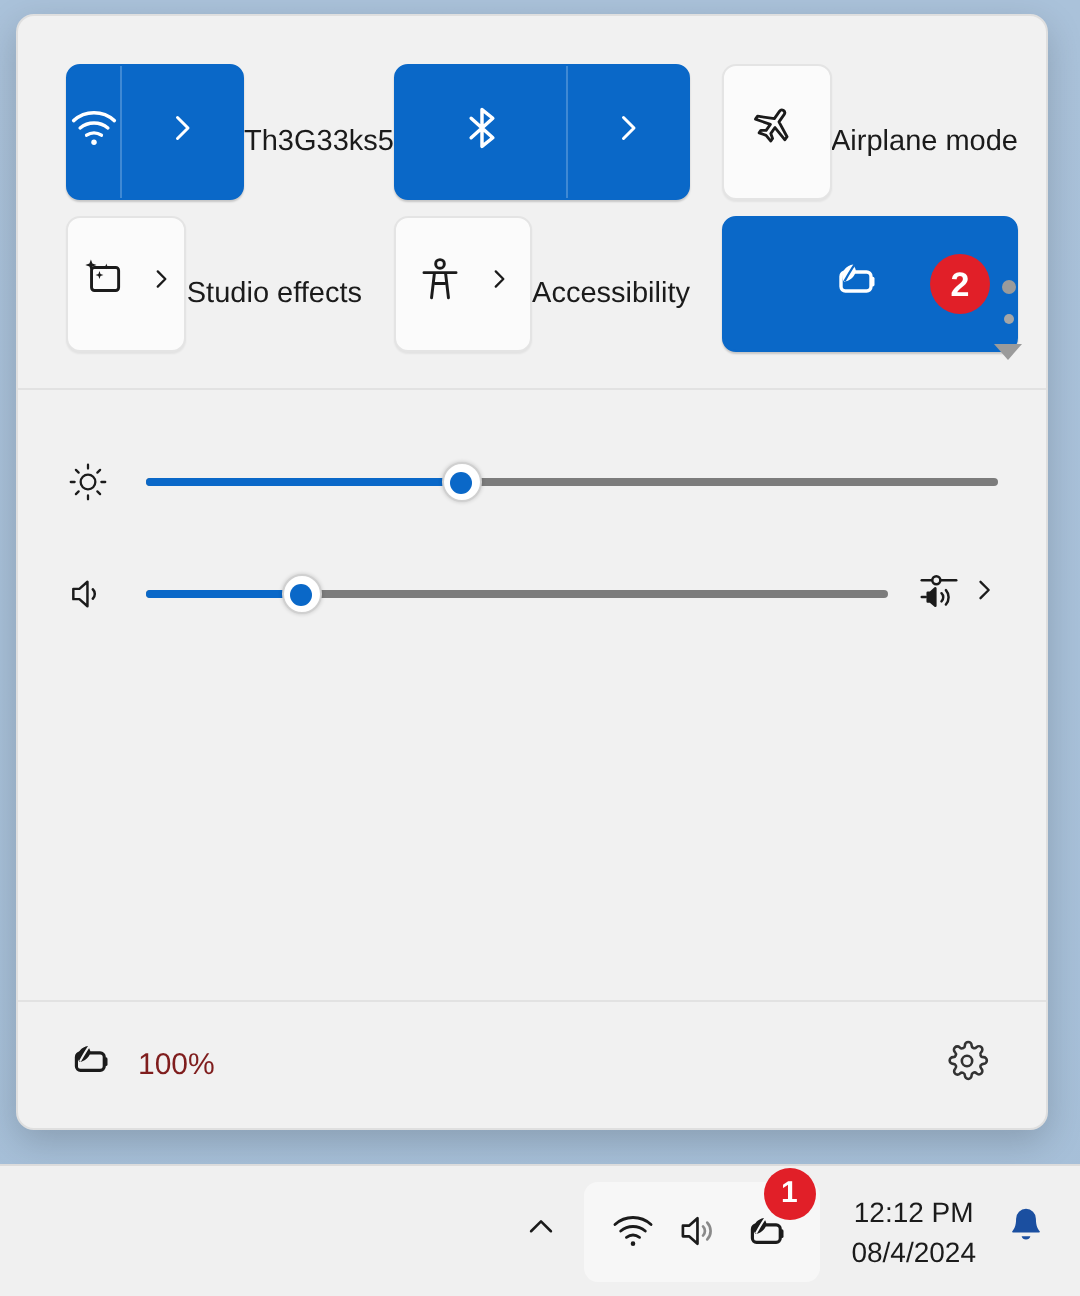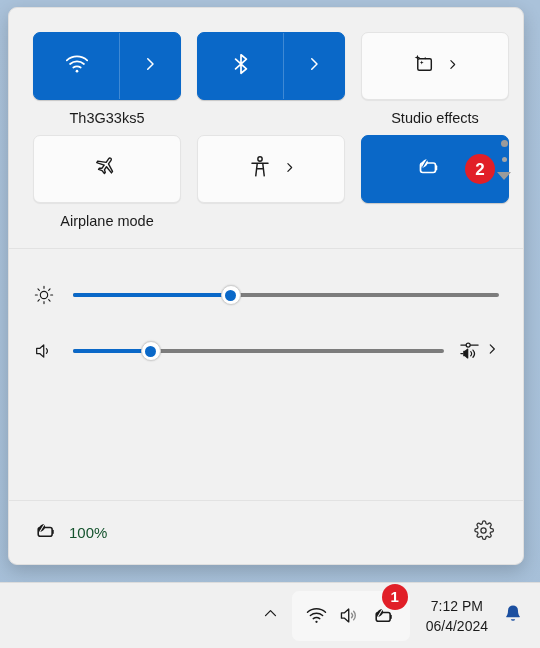--- a/index.html
+++ b/index.html
@@ -44,21 +44,21 @@
     padding: 24px 24px 10px 24px;
   }
   .tiles-grid {
     display: grid;
     grid-template-columns: repeat(3, 148px);
     column-gap: 16px;
     row-gap: 8px;
   }
   .tile-cell {
     display: flex;
-    flex-direction: column;
+    flex-direction: row;
     align-items: center;
   }
 
   .tile {
     width: 148px;
     height: 68px;
     border-radius: 7px;
     box-sizing: border-box;
     display: flex;
     align-items: stretch;
@@ -240,21 +240,21 @@
     padding: 0 24px;
     box-sizing: border-box;
   }
   .battery-status {
     display: flex;
     align-items: center;
     gap: 10px;
   }
   .battery-text {
     font-size: 15px;
-    color: #14532d;
+    color: #7f1d1d;
   }
 
   
   #taskbar {
     position: absolute;
     left: 0;
     bottom: 0;
     width: 540px;
     height: 66px;
     background: #f0f0f0;
@@ -367,48 +367,48 @@
               </svg>
             </span>
           </div>
         </div>
       </div>
 
       <div class="tile-cell">
         <div class="tile off">
           <div class="tile-inline">
             <span>
+              <svg width="26" height="26" viewBox="0 0 24 24" fill="none" stroke="#1b1b1b" stroke-width="1.3" stroke-linejoin="round" stroke-linecap="round">
+                <path d="M10.2 3.4c.8 0 1.3.6 1.3 1.4v4.1l7 3.5v1.7l-7-2v3.4l2 1.4v1.4l-3.3-.9-3.3.9v-1.4l2-1.4v-3.4l-7 2v-1.7l7-3.5V4.8c0-.8.5-1.4 1.3-1.4z" transform="rotate(35 12 12)"></path>
+              </svg>
+            </span>
+          </div>
+        </div>
+        <div class="tile-label">Airplane mode</div>
+      </div>
+
+      <div class="tile-cell">
+        <div class="tile off">
+          <div class="tile-inline">
+            <span>
               <svg width="25" height="25" viewBox="0 0 24 24" fill="none" stroke="#1b1b1b" stroke-width="1.4" stroke-linecap="round" stroke-linejoin="round">
                 <rect x="6.5" y="6.5" width="13" height="11" rx="1.4"></rect>
                 <path d="M6.2 2.6l.7 2 2 .7-2 .7-.7 2-.7-2-2-.7 2-.7z" fill="#1b1b1b" stroke="none"></path>
                 <path d="M10.3 8.2l.5 1.4 1.4.5-1.4.5-.5 1.4-.5-1.4-1.4-.5 1.4-.5z" fill="#1b1b1b" stroke="none"></path>
                 <path d="M13.6 4.6l.35 1 1 .35-1 .35-.35 1-.35-1-1-.35 1-.35z" fill="#1b1b1b" stroke="none"></path>
               </svg>
             </span>
             <span>
               <svg width="13" height="13" viewBox="0 0 24 24" fill="none" stroke="#1b1b1b" stroke-width="2.1" stroke-linecap="round" stroke-linejoin="round">
                 <polyline points="9 5 16 12 9 19"></polyline>
               </svg>
             </span>
           </div>
         </div>
         <div class="tile-label">Studio effects</div>
-      </div>
-
-      <div class="tile-cell">
-        <div class="tile off">
-          <div class="tile-inline">
-            <span>
-              <svg width="26" height="26" viewBox="0 0 24 24" fill="none" stroke="#1b1b1b" stroke-width="1.3" stroke-linejoin="round" stroke-linecap="round">
-                <path d="M10.2 3.4c.8 0 1.3.6 1.3 1.4v4.1l7 3.5v1.7l-7-2v3.4l2 1.4v1.4l-3.3-.9-3.3.9v-1.4l2-1.4v-3.4l-7 2v-1.7l7-3.5V4.8c0-.8.5-1.4 1.3-1.4z" transform="rotate(35 12 12)"></path>
-              </svg>
-            </span>
-          </div>
-        </div>
-        <div class="tile-label">Airplane mode</div>
       </div>
 
       <div class="tile-cell">
         <div class="tile off">
           <div class="tile-inline">
             <span>
               <svg width="26" height="26" viewBox="0 0 24 24" fill="none" stroke="#1b1b1b" stroke-width="1.35" stroke-linecap="round" stroke-linejoin="round">
                 <circle cx="12" cy="4.6" r="2"></circle>
                 <path d="M4.6 8.6h14.8"></path>
                 <path d="M9.4 9.1 8.1 20.2"></path>
@@ -416,20 +416,21 @@
                 <path d="M9.7 13.6h4.6"></path>
               </svg>
             </span>
             <span>
               <svg width="13" height="13" viewBox="0 0 24 24" fill="none" stroke="#1b1b1b" stroke-width="2.1" stroke-linecap="round" stroke-linejoin="round">
                 <polyline points="9 5 16 12 9 19"></polyline>
               </svg>
             </span>
           </div>
         </div>
+        <div class="tile-label">Accessibility</div>
       </div>
 
       <div class="tile-cell">
         <div class="tile on">
           <div class="tile-inline" style="justify-content:flex-start;padding-left:52px;">
             <span>
               <svg width="28" height="28" viewBox="0 0 28 28" fill="none">
                 <rect x="6.5" y="10" width="15" height="9.5" rx="2.2" stroke="#ffffff" stroke-width="1.7"></rect>
                 <path d="M22.4 13.2v3.2" stroke="#ffffff" stroke-width="1.7" stroke-linecap="round"></path>
                 <path d="M12.6 6.2c-3.4.6-5.6 3.1-5.5 6.1 0 1 .4 1.9 1 2.6 2.6-.4 4.8-2.1 5.7-4.6.2-.6.1-1.3-.1-1.9-.2-.6-.6-1.3-1.1-2.2z" fill="#ffffff"></path>
@@ -557,22 +558,22 @@
         <rect x="5.6" y="10.2" width="15" height="9.4" rx="2.2" stroke="#1b1b1b" stroke-width="1.7"></rect>
         <path d="M21.5 13.4v3" stroke="#1b1b1b" stroke-width="1.7" stroke-linecap="round"></path>
         <path d="M11.8 6.4c-3.4.6-5.6 3.1-5.5 6.1 0 1 .4 1.9 1 2.6 2.6-.4 4.8-2.1 5.7-4.6.2-.6.1-1.3-.1-1.9-.2-.6-.6-1.3-1.1-2.2z" fill="#1b1b1b"></path>
         <path d="M12.3 6.8c-1.6 2.4-2.9 4.6-4.6 7.6" stroke="#f7f7f7" stroke-width="1.1" stroke-linecap="round"></path>
       </svg>
     </div>
     <div class="tray-badge">1</div>
   </div>
 
   <div class="clock">
-    <div>7:12 PM</div>
-    <div>06/4/2024</div>
+    <div>12:12 PM</div>
+    <div>08/4/2024</div>
   </div>
 
   <div class="notif-bell">
     <span>
       <svg width="22" height="22" viewBox="0 0 24 24" fill="#1b4fa0">
         <path d="M12 2.6a5.4 5.4 0 0 0-5.4 5.4c0 4.2-1.3 5.9-2 6.7-.3.3-.1.9.4.9h14c.5 0 .7-.6.4-.9-.7-.8-2-2.5-2-6.7A5.4 5.4 0 0 0 12 2.6z"></path>
         <path d="M9.6 17.6a2.5 2.5 0 0 0 4.8 0z"></path>
       </svg>
     </span>
   </div>

